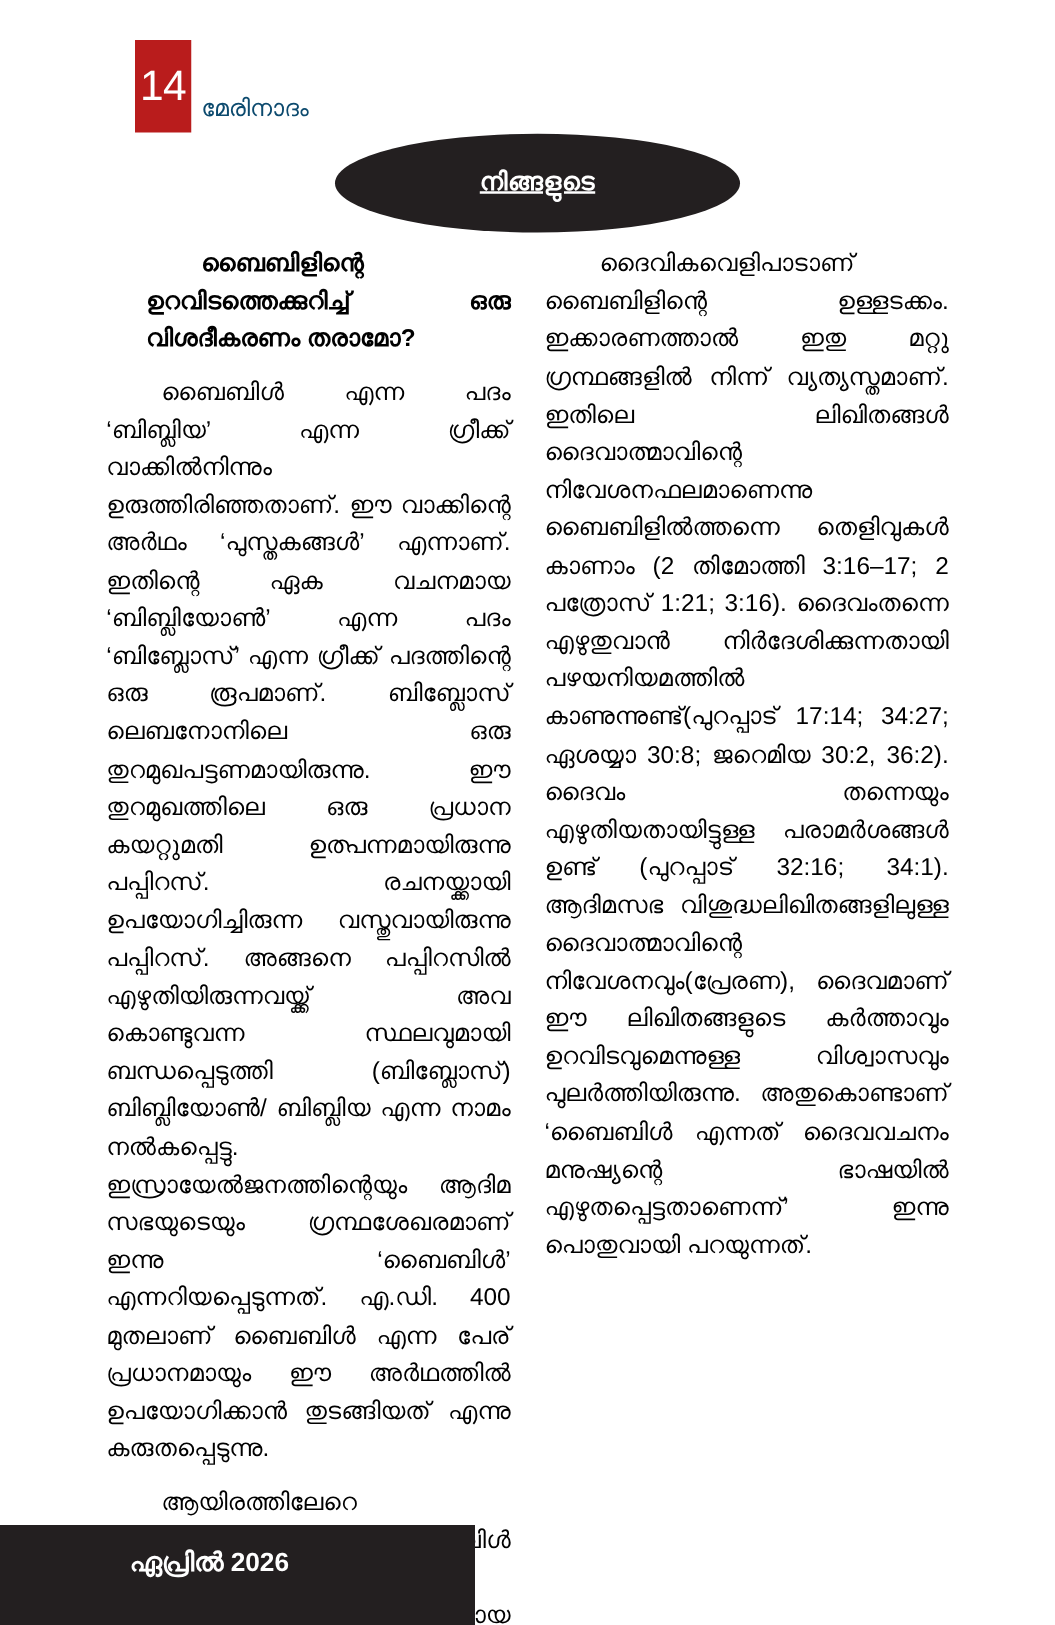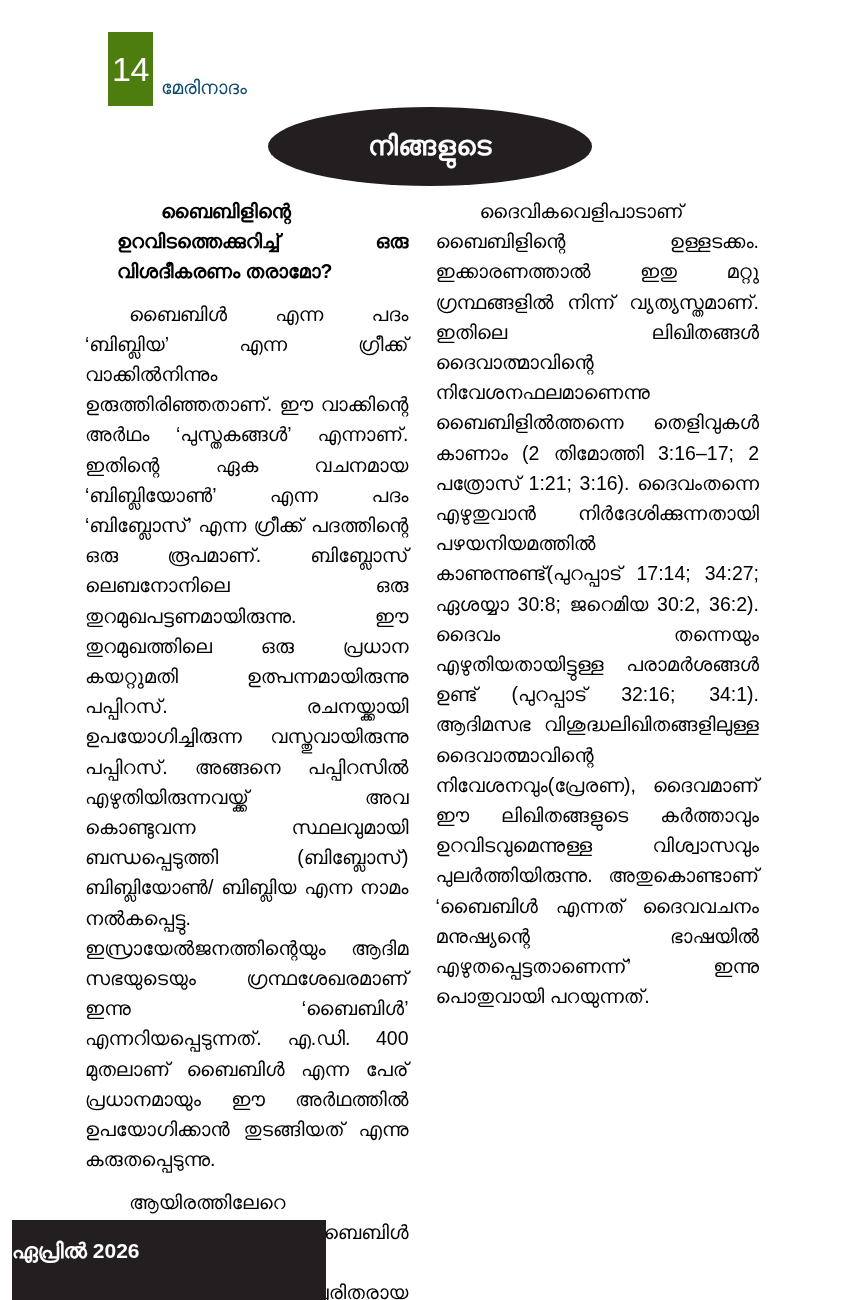--- a/index.html
+++ b/index.html
@@ -21,21 +21,21 @@
     position: absolute;
     left: 108px;
     top: 32px;
     height: 74px;
     display: flex;
     align-items: flex-end;
   }
   #page-number-box {
     width: 45px;
     height: 74px;
-    background: #4d7c0f;
+    background: #b91c1c;
     color: #ffffff;
     display: flex;
     align-items: center;
     justify-content: center;
     font-size: 34px;
     line-height: 1;
     letter-spacing: -0.5px;
     font-weight: 400;
   }
   #magazine-name {
@@ -56,24 +56,25 @@
     height: 79px;
     background: #231f20;
     border-radius: 50% / 50%;
     display: flex;
     flex-direction: column;
     align-items: center;
     justify-content: center;
     color: #ffffff;
   }
   #title-banner .line1 {
-    font-size: 27px;
+    font-size: 20px;
     line-height: 1.05;
     font-weight: 700;
     letter-spacing: 0.5px;
+    text-decoration: underline;
   }
   #title-banner .line2 {
     font-size: 27px;
     line-height: 1.05;
     font-weight: 700;
     letter-spacing: 0.5px;
   }
 
   
   #article-body {
@@ -106,28 +107,27 @@
   }
   .para + .para {
     margin-top: 12px;
   }
 
   
   #footer-bar {
     position: absolute;
     left: 0;
     top: 1220px;
-    width: 314px;
+    width: 380px;
     height: 80px;
     background: #231f20;
     color: #ffffff;
     display: flex;
     align-items: flex-start;
-    justify-content: flex-start;
-    margin-left: 12px;
+    justify-content: center;
   }
   #footer-date {
     font-size: 21px;
     line-height: 1;
     padding-top: 20px;
     padding-right: 45px;
     font-weight: 700;
     white-space: nowrap;
   }
 </style>

